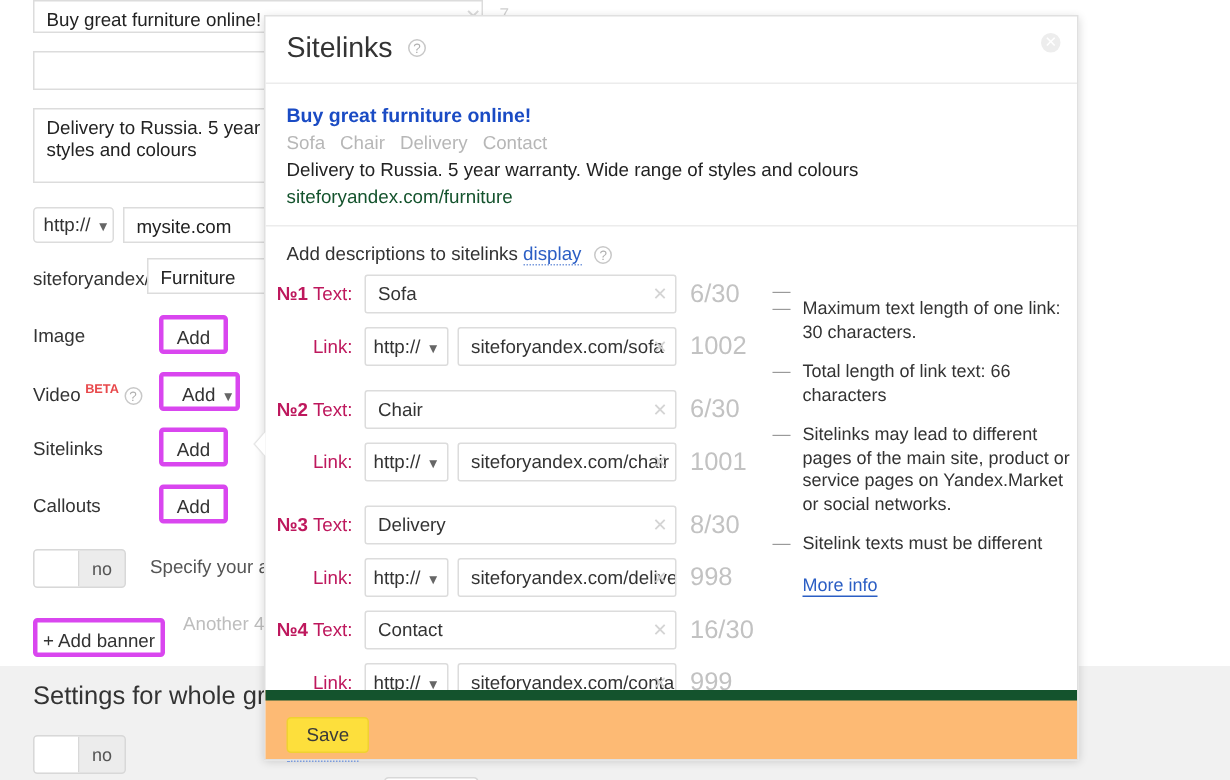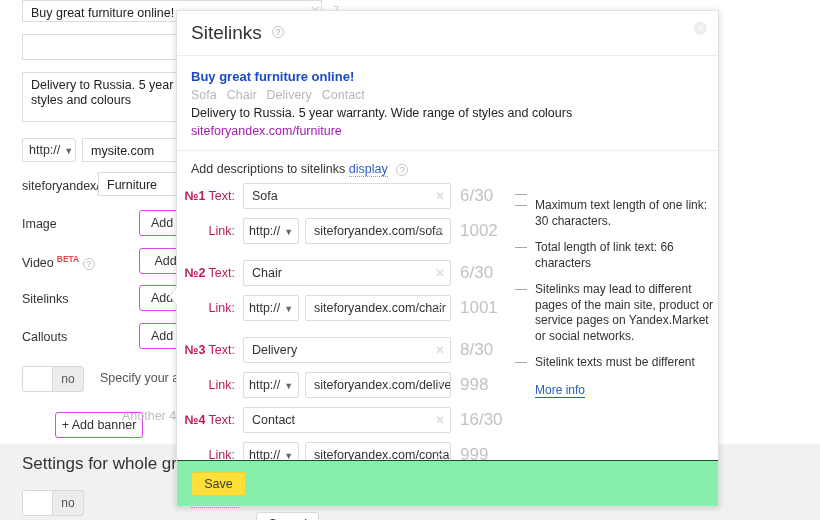--- a/index.html
+++ b/index.html
@@ -44,31 +44,30 @@
     background: #fff;
     box-sizing: border-box;
     font-family: "Liberation Sans", sans-serif;
     font-size: 12.5px;
     color: #222;
     padding: 5px 8px;
     line-height: 15px;
   }
   .bg-btn {
     position: absolute;
-    border: 1px solid #d946ef;
+    border: 3px solid #d946ef;
     border-radius: 3px;
     background: #fff;
     box-sizing: border-box;
     font-family: "Liberation Sans", sans-serif;
     font-size: 12.5px;
     color: #333;
     text-align: center;
     line-height: 24px;
     height: 26px;
-    margin-left: 33px;
   }
   .bg-label {
     position: absolute;
     font-size: 12.5px;
     color: #333;
     white-space: nowrap;
   }
   .bg-proto {
     position: absolute;
     border: 1px solid #dcdcdc;
@@ -218,21 +217,21 @@
     font-size: 12.5px;
     margin-right: 10px;
   }
   #snippet-desc {
     color: #222;
     font-size: 12.5px;
     line-height: 17px;
     margin-top: 1px;
   }
   #snippet-url {
-    color: #a21caf;
+    color: #14532d;
     font-size: 12.5px;
     line-height: 17px;
     margin-top: 1px;
   }
 
   
   #modal-body {
     position: relative;
     height: 310px;
   }
@@ -356,22 +355,22 @@
     text-decoration: none;
     cursor: pointer;
   }
 
   
   #modal-footer {
     position: absolute;
     left: 0; bottom: 0;
     width: 100%;
     height: 46px;
-    background: #86efac;
-    border-top: 1px solid #14532d;
+    background: #fdba74;
+    border-top: 7px solid #14532d;
     box-sizing: border-box;
   }
   #btn-save {
     position: absolute;
     left: 14px; top: 11px;
     width: 55px; height: 24px;
     background: #fddf3c;
     border: 1px solid #f0d130;
     border-radius: 3px;
     font-family: "Liberation Sans", sans-serif;

